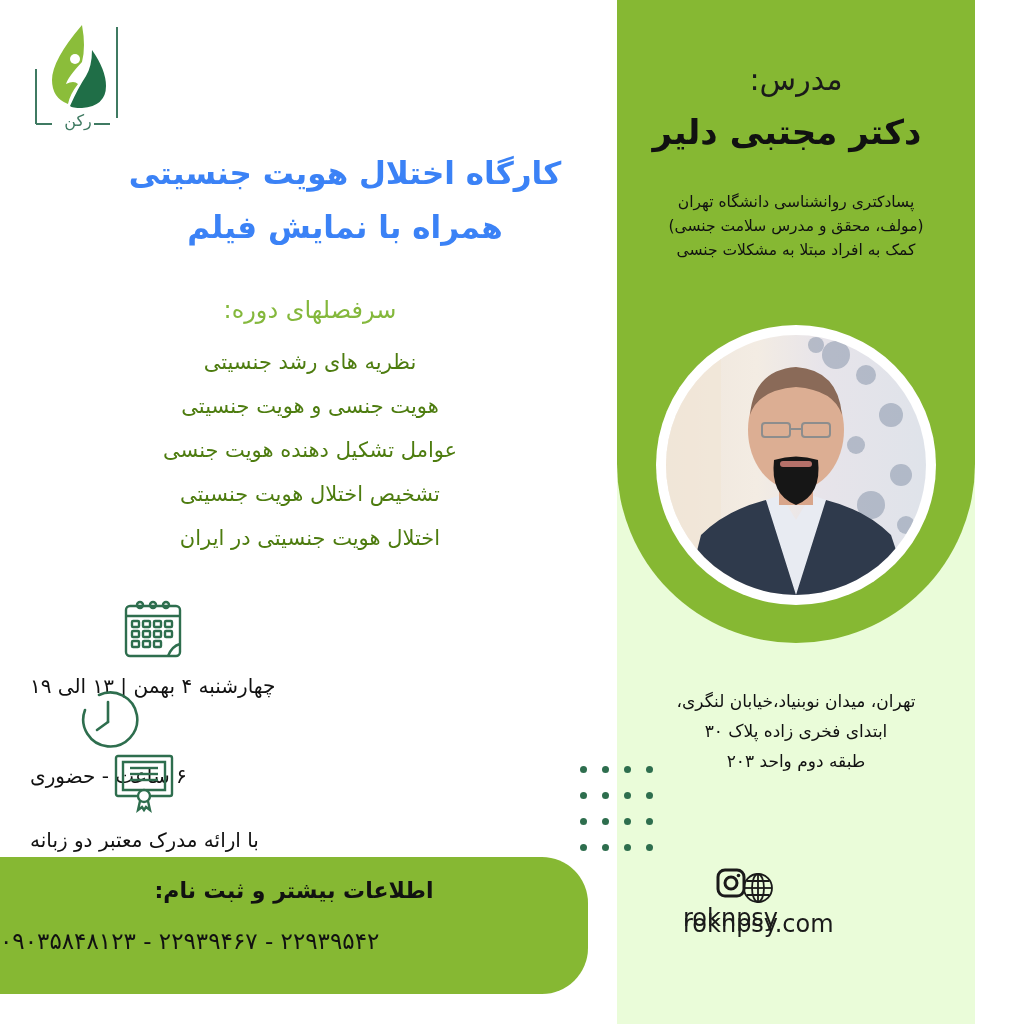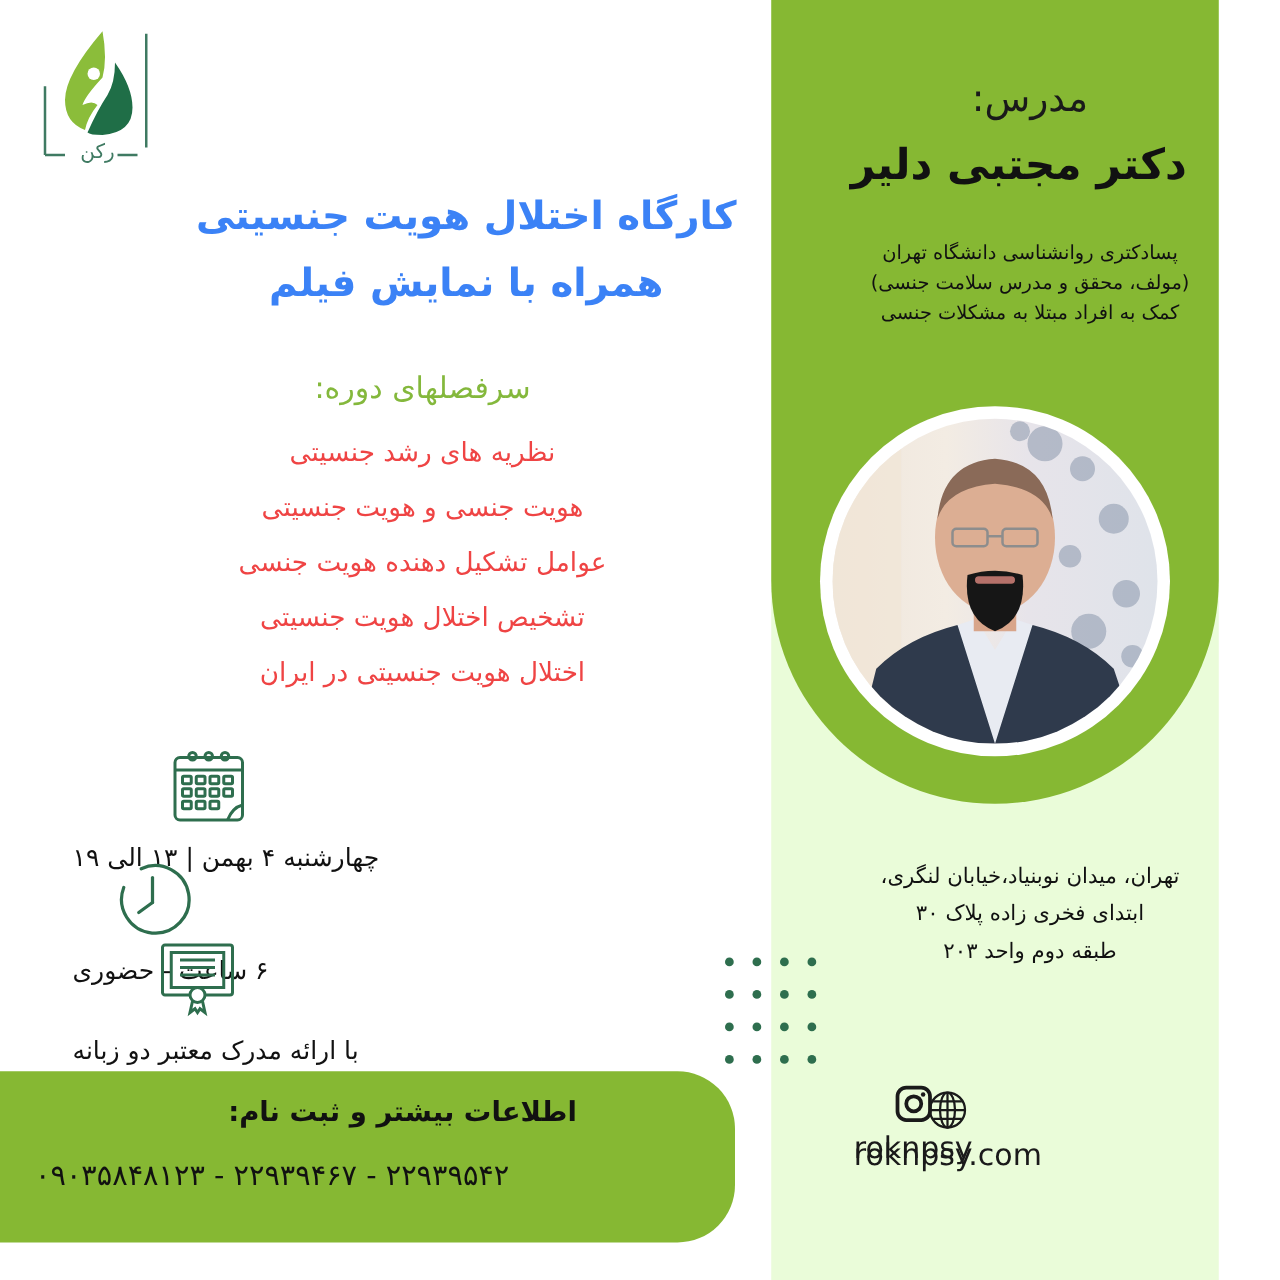--- a/index.html
+++ b/index.html
@@ -1,18 +1,18 @@
 <!DOCTYPE html>
 <html><head>
 <meta charset="utf-8">
 <style>
   html, body { margin:0; padding:0; }
   body { width:1024px; height:1024px; position:relative; overflow:hidden; background:#ffffff; font-family:"DejaVu Sans", sans-serif; color:#111; }
   .abs { position:absolute; }
-  .rtl { direction:rtl; unicode-bidi:plaintext;margin-left:28px; }
+  .rtl { direction:rtl; unicode-bidi:plaintext; }
 
   
   #pale-col { left:617px; top:0; width:358px; height:1024px; background:#eafcd9; }
   #green-panel { left:617px; top:0; width:358px; height:643px; background:#86b833; border-radius:0 0 179px 179px; }
 
   .instructor-label { left:617px; width:358px; top:62px; text-align:center; font-size:30px; color:#1a1a1a; }
   .instructor-name { left:617px; width:340px; top:112px; text-align:center; font-size:34px; color:#111; font-weight:bold; }
   .bio { left:630px; width:332px; top:190px; text-align:center; font-size:15.5px; line-height:24px; color:#111; }
 
   #photo-ring { left:656px; top:325px; width:280px; height:280px; border-radius:50%; background:#ffffff; }
@@ -21,21 +21,21 @@
 
   .address { left:617px; width:358px; top:686px; text-align:center; font-size:17px; line-height:30px; color:#111; }
 
   .dot { width:7px; height:7px; border-radius:50%; background:#2e6e4e; }
 
   .contact-line { left:683px; font-size:24px; color:#1a1a1a; font-family:"DejaVu Sans", sans-serif; display:flex; align-items:center; gap:6px;flex-direction:column; }
 
   
   .title { left:90px; width:510px; text-align:center; font-size:31px; font-weight:bold; color:#3b82f6; line-height:54px; top:146px; }
   .topics-heading { left:100px; width:420px; text-align:center; top:296px; font-size:24px; color:#84b83c; }
-  .topics { left:100px; width:420px; top:340px; text-align:center; font-size:21px; line-height:44px; color:#ef4444; }
+  .topics { left:100px; width:420px; top:340px; text-align:center; font-size:21px; line-height:44px; color:#4d7c0f; }
 
   .info-row { left:30px; display:flex; align-items:center; gap:14px;flex-direction:column; }
   .info-text { font-size:20px; color:#111; }
 
   #contact-bar { left:0; top:857px; width:588px; height:137px; background:#86b833; border-radius:0 46px 46px 0; }
   .contact-title { left:0; width:588px; top:878px; text-align:center; font-size:22px; color:#111; font-weight:bold; }
   .contact-phones { left:0; width:588px; top:928px; font-size:23px; color:#111; letter-spacing:1px; }
 </style>
 </head>
 <body>

